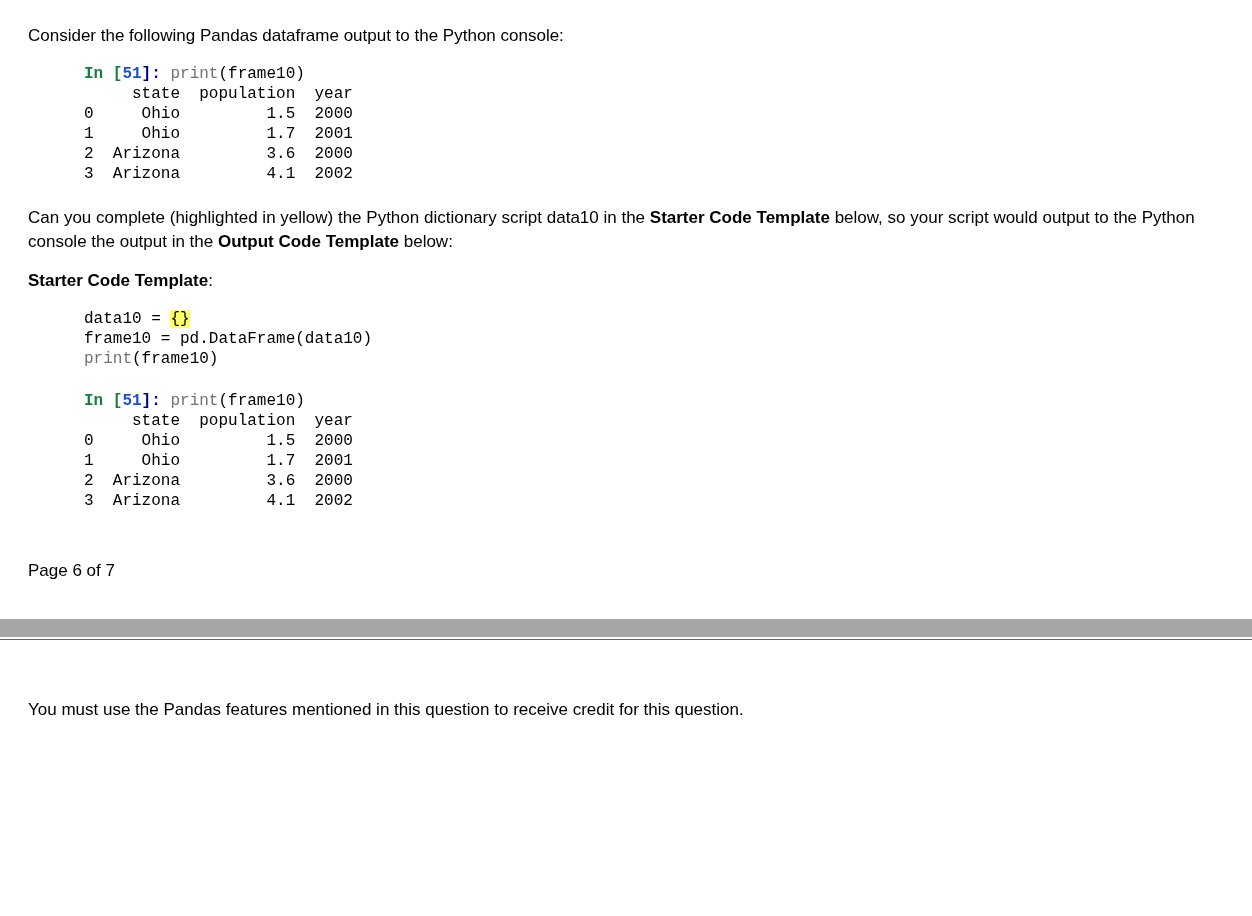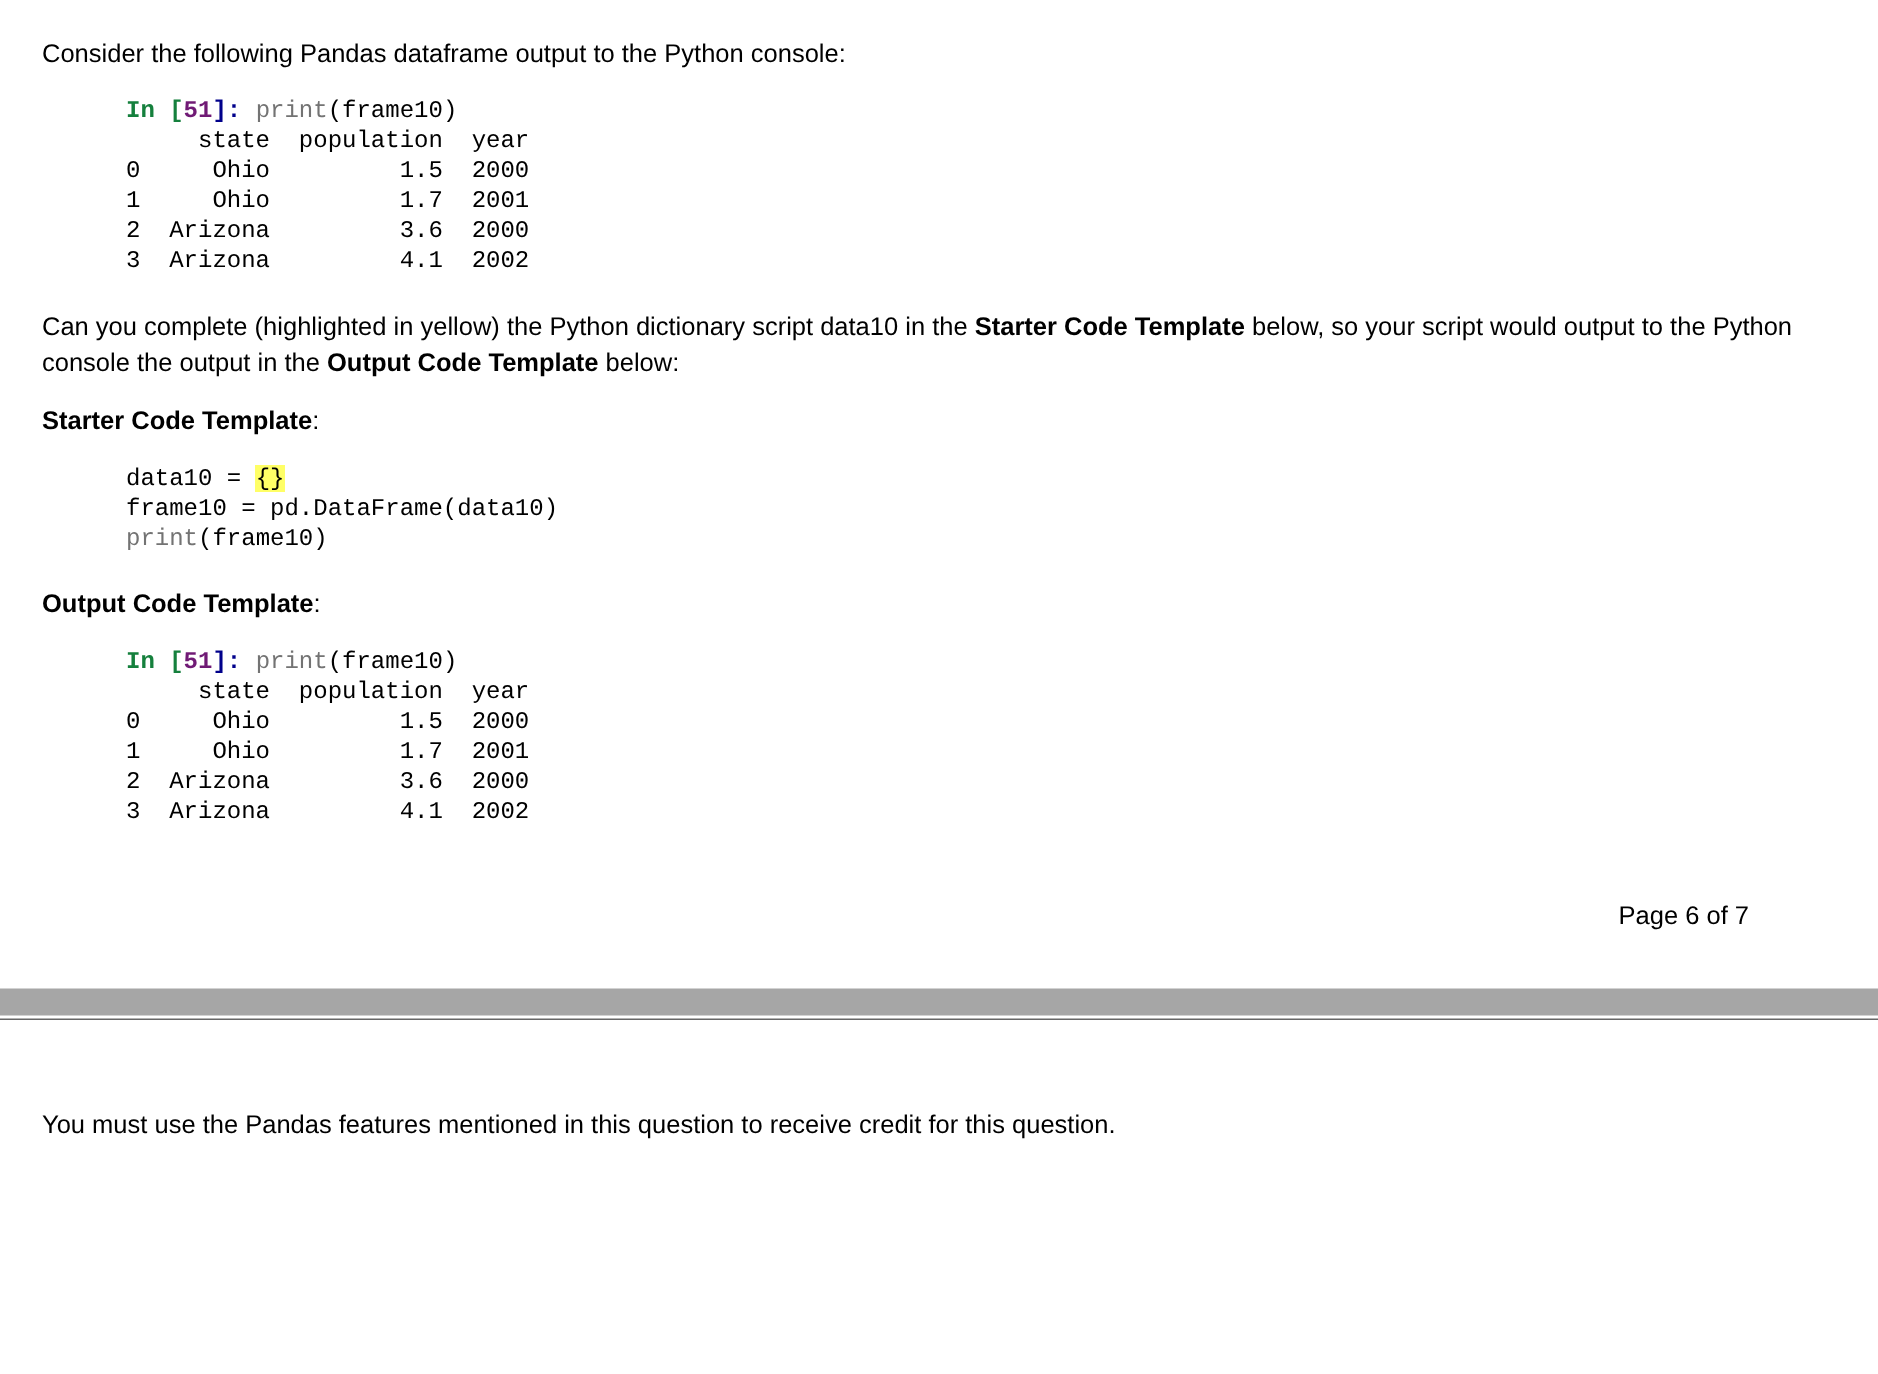--- a/index.html
+++ b/index.html
@@ -22,28 +22,28 @@
   .strong { font-weight: bold; }
   .code-block {
     font-family: "Courier New", Courier, monospace;
     font-size: 16px;
     white-space: pre;
     line-height: 1.25;
     margin: 6px 0 22px 56px;
     color: #000;
   }
   .in-label { color: #15803d; font-weight: bold; }
-  .in-num   { color: #701a75; font-weight: bold; }
+  .in-num   { color: #1d4ed8; font-weight: bold; }
   .in-colon { color: #00008b; font-weight: bold; }
   .fn       { color: #737373; }
   .hl {
     background: #ffff66;
   }
   .page-num {
-    text-align: right;
+    text-align: left;
     padding-right: 58px;
     margin-top: 50px;
     margin-bottom: 14px;
   }
   .gray-bar {
     height: 18px;
     background: #a6a6a6;
   }
   .thin-line {
     height: 1px;
@@ -69,21 +69,20 @@
 <span>3  Arizona         4.1  2002</span></div>
 
   <p class="body-text"><span>Can you complete (highlighted in yellow) the Python dictionary script data10 in the </span><span class="strong">Starter Code Template</span><span> below, so your script would output to the Python console the output in the </span><span class="strong">Output Code Template</span><span> below:</span></p>
 
   <p class="body-text"><span class="strong">Starter Code Template</span><span>:</span></p>
 
   <div class="code-block"><span>data10 = </span><span class="hl">{}</span>
 <span>frame10 = pd.DataFrame(data10)</span>
 <span class="fn">print</span><span>(frame10)</span></div>
 
-  <p class="body-text"><span class="strong">Output Code Template</span><span>:</span></p>
 
   <div class="code-block"><span class="in-label">In [</span><span class="in-num">51</span><span class="in-colon">]: </span><span class="fn">print</span><span>(frame10)</span>
 <span>     state  population  year</span>
 <span>0     Ohio         1.5  2000</span>
 <span>1     Ohio         1.7  2001</span>
 <span>2  Arizona         3.6  2000</span>
 <span>3  Arizona         4.1  2002</span></div>
 
   <div class="page-num">Page 6 of 7</div>
 </div>

